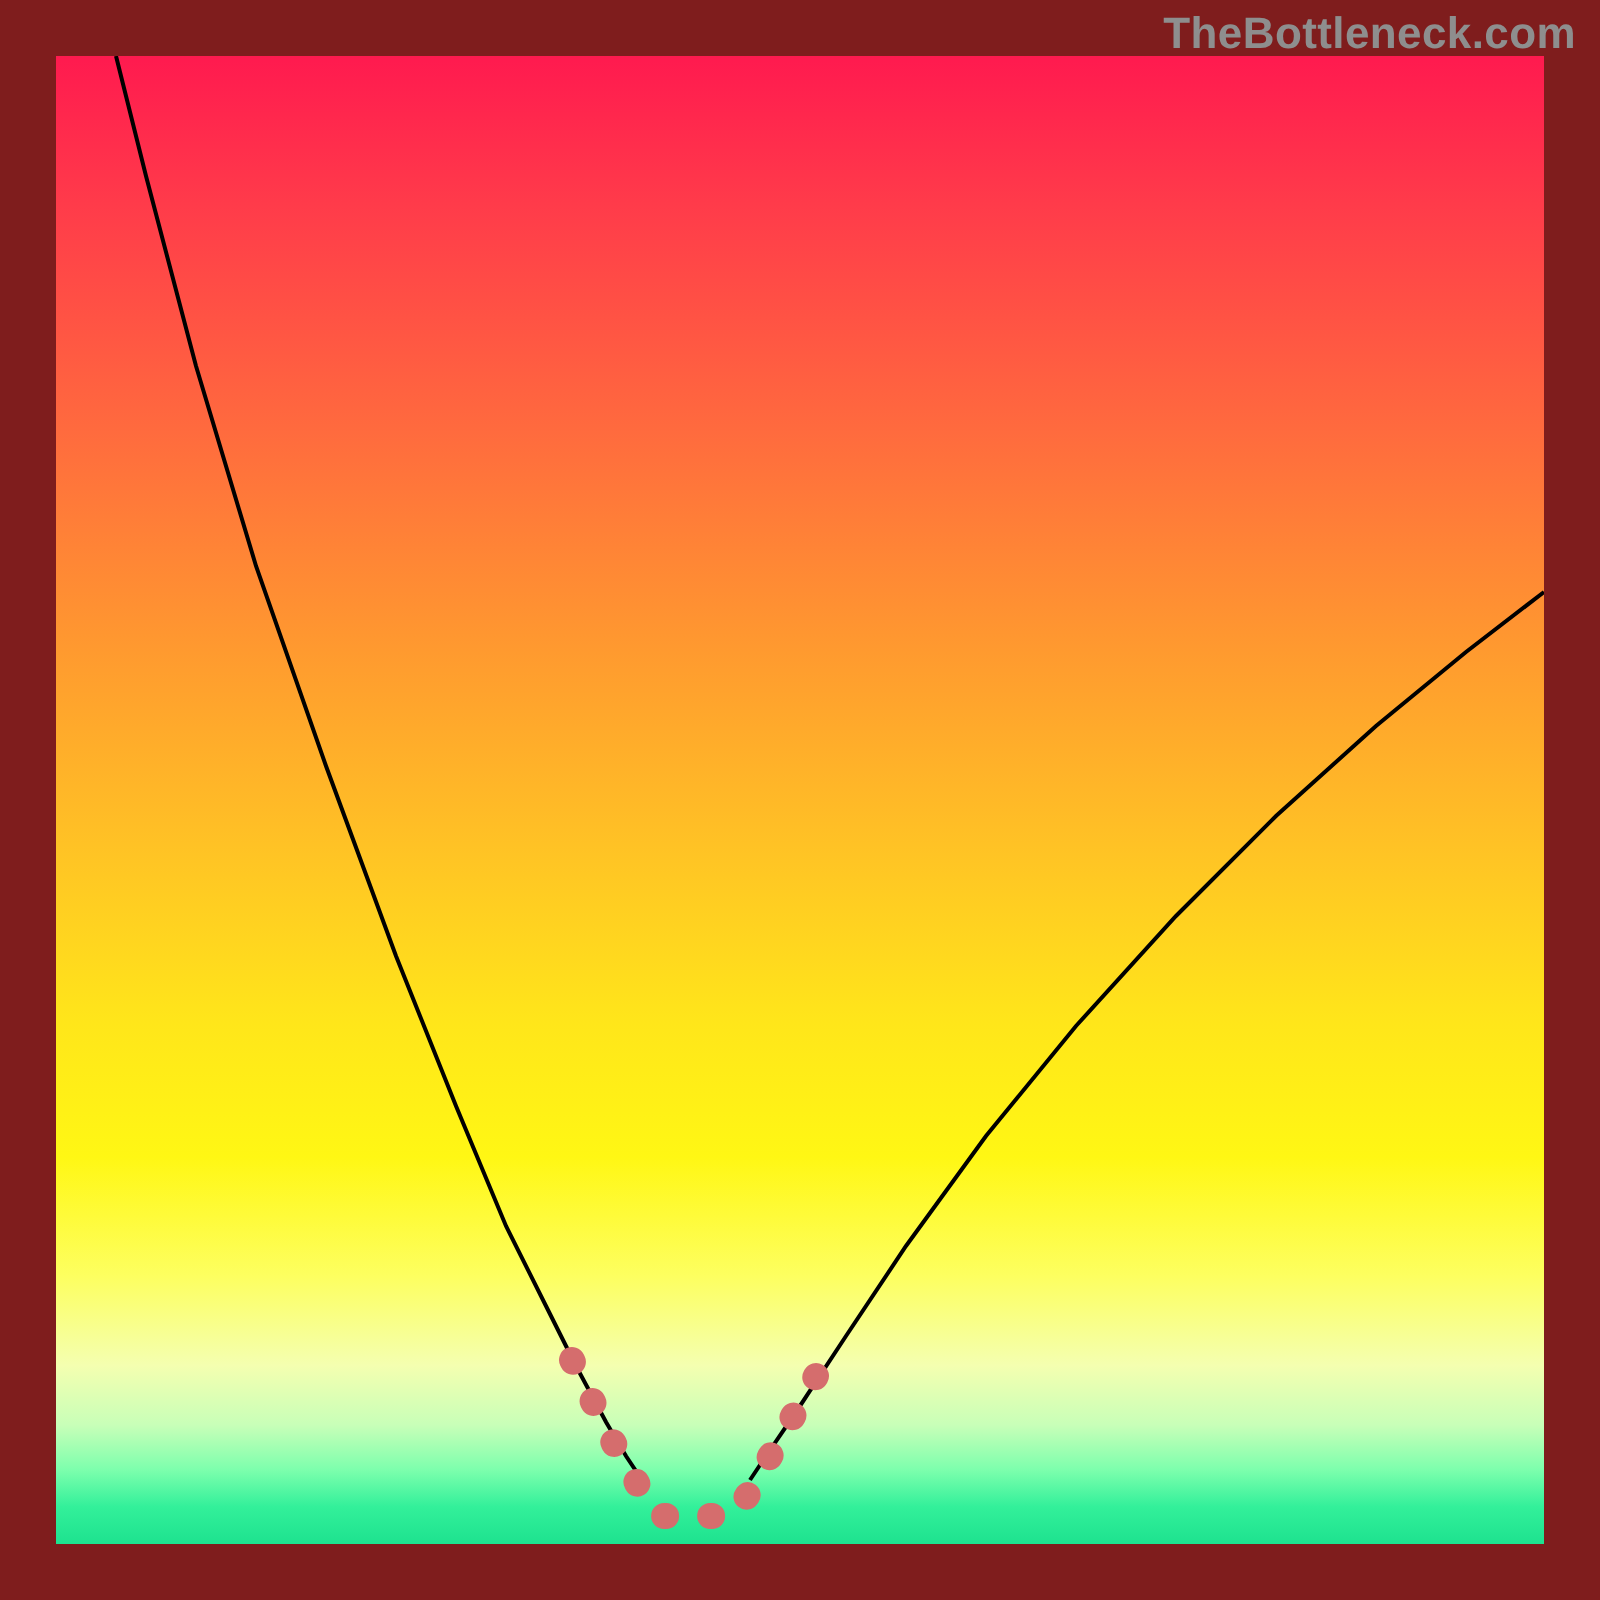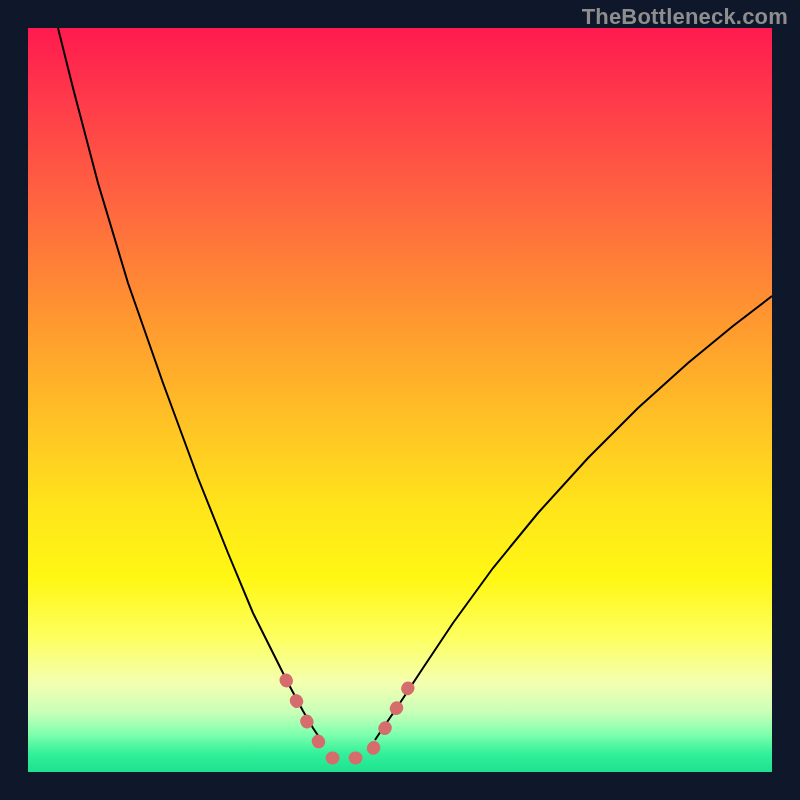--- a/index.html
+++ b/index.html
@@ -10,21 +10,21 @@
     background: #000;
     overflow: hidden;
     font-family: Arial, Helvetica, sans-serif;
   }
   .frame {
     position: absolute;
     top: 0;
     left: 0;
     width: 800px;
     height: 800px;
-    background: #0f172a;
+    background: #7f1d1d;
     text-align: right;
   }
   .plot-area {
     position: absolute;
     top: 28px;
     left: 28px;
     width: 744px;
     height: 744px;
     overflow: hidden;
   }

